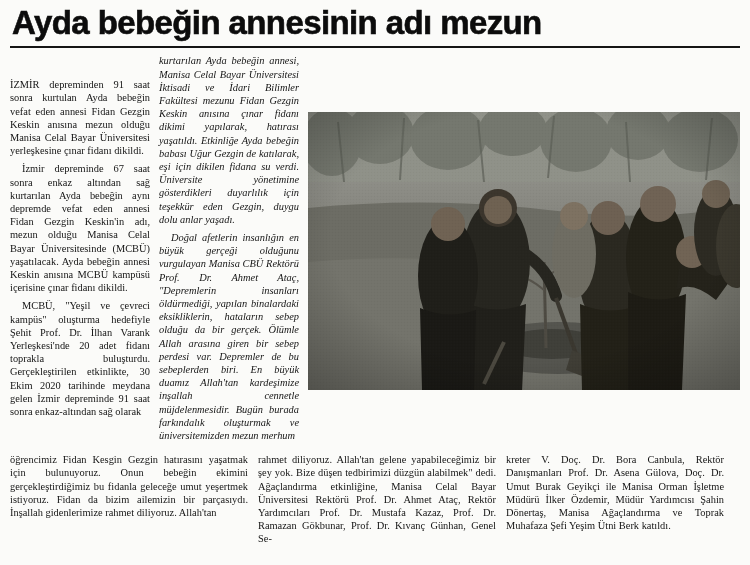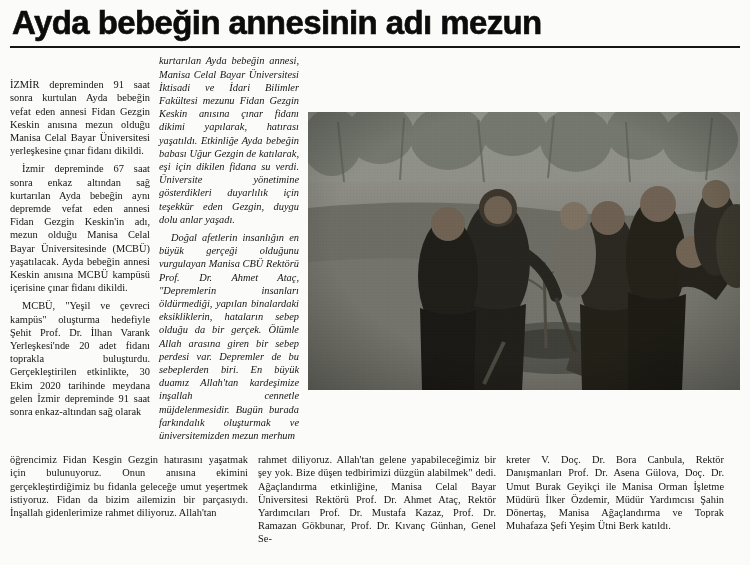--- a/index.html
+++ b/index.html
@@ -211,21 +211,21 @@
 
         <rect x="0" y="0" width="432" height="278" fill="url(#grain)" opacity="0.55"></rect>
         <rect x="0" y="0" width="432" height="278" fill="url(#vig)"></rect>
       </svg>
     </div>
 
   </div>
 
   <div class="lower">
     <div class="col">
-      <p class="noindent">öğrencimiz Fidan Kesgin Gezgin hatırasını yaşatmak için bulunuyoruz. Onun anısına ekimini gerçekleştirdiğimiz bu fidanla geleceğe umut yeşertmek istiyoruz. Fidan da bizim ailemizin bir parçasıydı. İnşallah gidenlerimize rahmet diliyoruz. Allah'tan</p>
+      <p class="noindent">öğrencimiz Fidan Kesgin Gezgin hatırasını yaşatmak için bulunuyoruz. Onun bebeğin ekimini gerçekleştirdiğimiz bu fidanla geleceğe umut yeşertmek istiyoruz. Fidan da bizim ailemizin bir parçasıydı. İnşallah gidenlerimize rahmet diliyoruz. Allah'tan</p>
     </div>
     <div class="col">
       <p class="noindent">rahmet diliyoruz. Allah'tan gelene yapabileceğimiz bir şey yok. Bize düşen tedbirimizi düzgün alabilmek" dedi. Ağaçlandırma etkinliğine, Manisa Celal Bayar Üniversitesi Rektörü Prof. Dr. Ahmet Ataç, Rektör Yardımcıları Prof. Dr. Mustafa Kazaz, Prof. Dr. Ramazan Gökbunar, Prof. Dr. Kıvanç Günhan, Genel Se-</p>
     </div>
     <div class="col last">
       <p class="noindent">kreter V. Doç. Dr. Bora Canbula, Rektör Danışmanları Prof. Dr. Asena Gülova, Doç. Dr. Umut Burak Geyikçi ile Manisa Orman İşletme Müdürü İlker Özdemir, Müdür Yardımcısı Şahin Dönertaş, Manisa Ağaçlandırma ve Toprak Muhafaza Şefi Yeşim Ütni Berk katıldı.</p>
 
     </div>
   </div>
 

